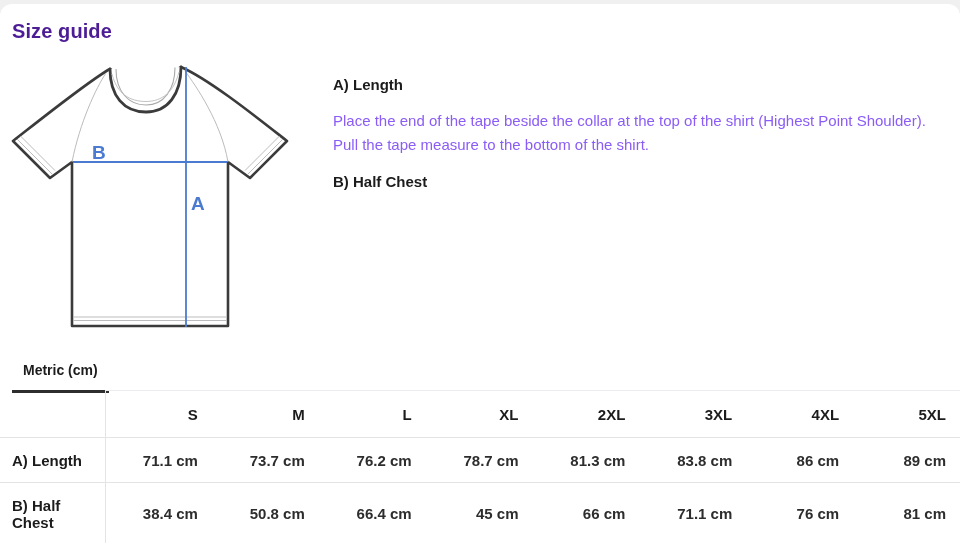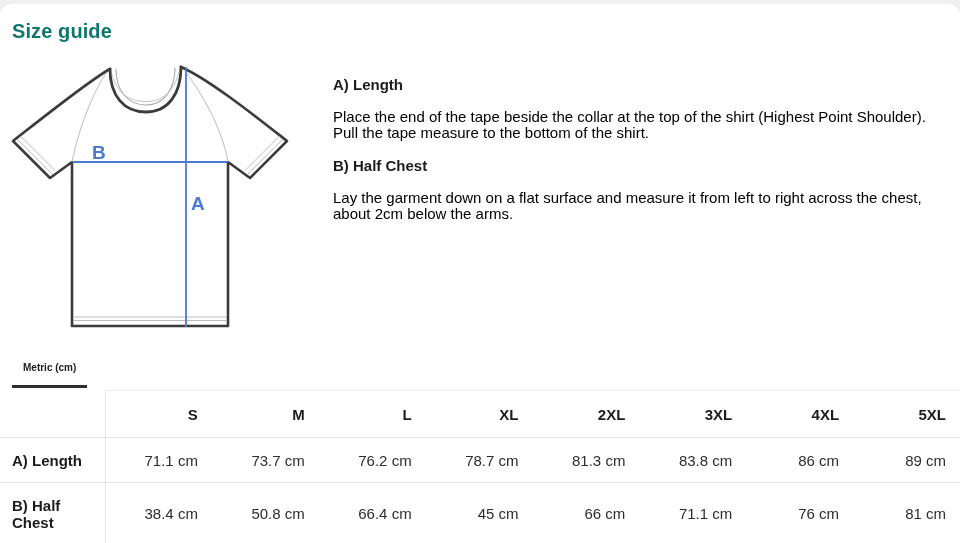--- a/index.html
+++ b/index.html
@@ -14,53 +14,53 @@
     position: absolute;
     top: 4px; left: 0; right: 0; bottom: 0;
     background: #ffffff;
     border-radius: 12px 12px 0 0;
   }
   .page-title {
     position: absolute;
     left: 12px; top: 16px;
     font-size: 20px;
     font-weight: 700;
-    color: #0f766e;
+    color: #4c1d95;
     letter-spacing: 0.1px;
   }
   .diagram {
     position: absolute;
     left: 0; top: 50px;
     width: 300px; height: 290px;
   }
   .instructions {
     position: absolute;
     left: 333px; top: 72px;
     width: 616px;
   }
   .instructions h3 {
     font-size: 15px;
     font-weight: 700;
     color: #1c1c1c;
     margin-bottom: 16px;
   }
   .instructions p {
     font-size: 15px;
-    line-height: 16px;
-    color: #000000;
+    line-height: 24px;
+    color: #8b5cf6;
     margin-bottom: 16px;
   }
   .tabs {
     position: absolute;
     left: 12px; top: 348px;
     display: flex;
     gap: 4px;
   }
   .tab {
-    font-size: 10px;
+    font-size: 14px;
     padding: 10px 11px 12px 11px;
     color: #3a3a3a;
     cursor: pointer;
     border-bottom: 3px solid transparent;
     text-align: right;
   }
   .tab.active {
     font-weight: 700;
     color: #1c1c1c;
     border-bottom: 3px solid #2e2e2e;
@@ -70,21 +70,21 @@
     left: 0; right: 0; top: 386px;
   }
   table.size-table {
     width: 100%;
     border-collapse: collapse;
     table-layout: fixed;
     font-size: 15px;
   }
   table.size-table col.first { width: 105px; }
   table.size-table th, table.size-table td {
-    font-weight: 400;
+    font-weight: 700;
     color: #2d2d2d;
     text-align: right;
     padding: 0 14px 0 0;
     vertical-align: middle;
   }
   table.size-table thead th {
     height: 47px;
     font-weight: 700;
     color: #1c1c1c;
     border-bottom: 1px solid #e4e4e6;
@@ -131,21 +131,20 @@
       <line x1="73" y1="108" x2="227" y2="108"></line>
     </g>
     <text x="92" y="105" font-size="19" font-weight="bold" fill="#4a7bd0">B</text>
     <text x="191" y="156" font-size="19" font-weight="bold" fill="#4a7bd0">A</text>
   </svg>
 
   <div class="instructions">
     <h3>A) Length</h3>
     <p>Place the end of the tape beside the collar at the top of the shirt (Highest Point Shoulder). Pull the tape measure to the bottom of the shirt.</p>
     <h3>B) Half Chest</h3>
-    <p>Lay the garment down on a flat surface and measure it from left to right across the chest, about 2cm below the arms.</p>
   </div>
 
   <div class="tabs">
     <div class="tab active">Metric (cm)</div>
   </div>
 
   <div class="size-table-wrap">
     <table class="size-table">
       <colgroup>
         <col class="first">

